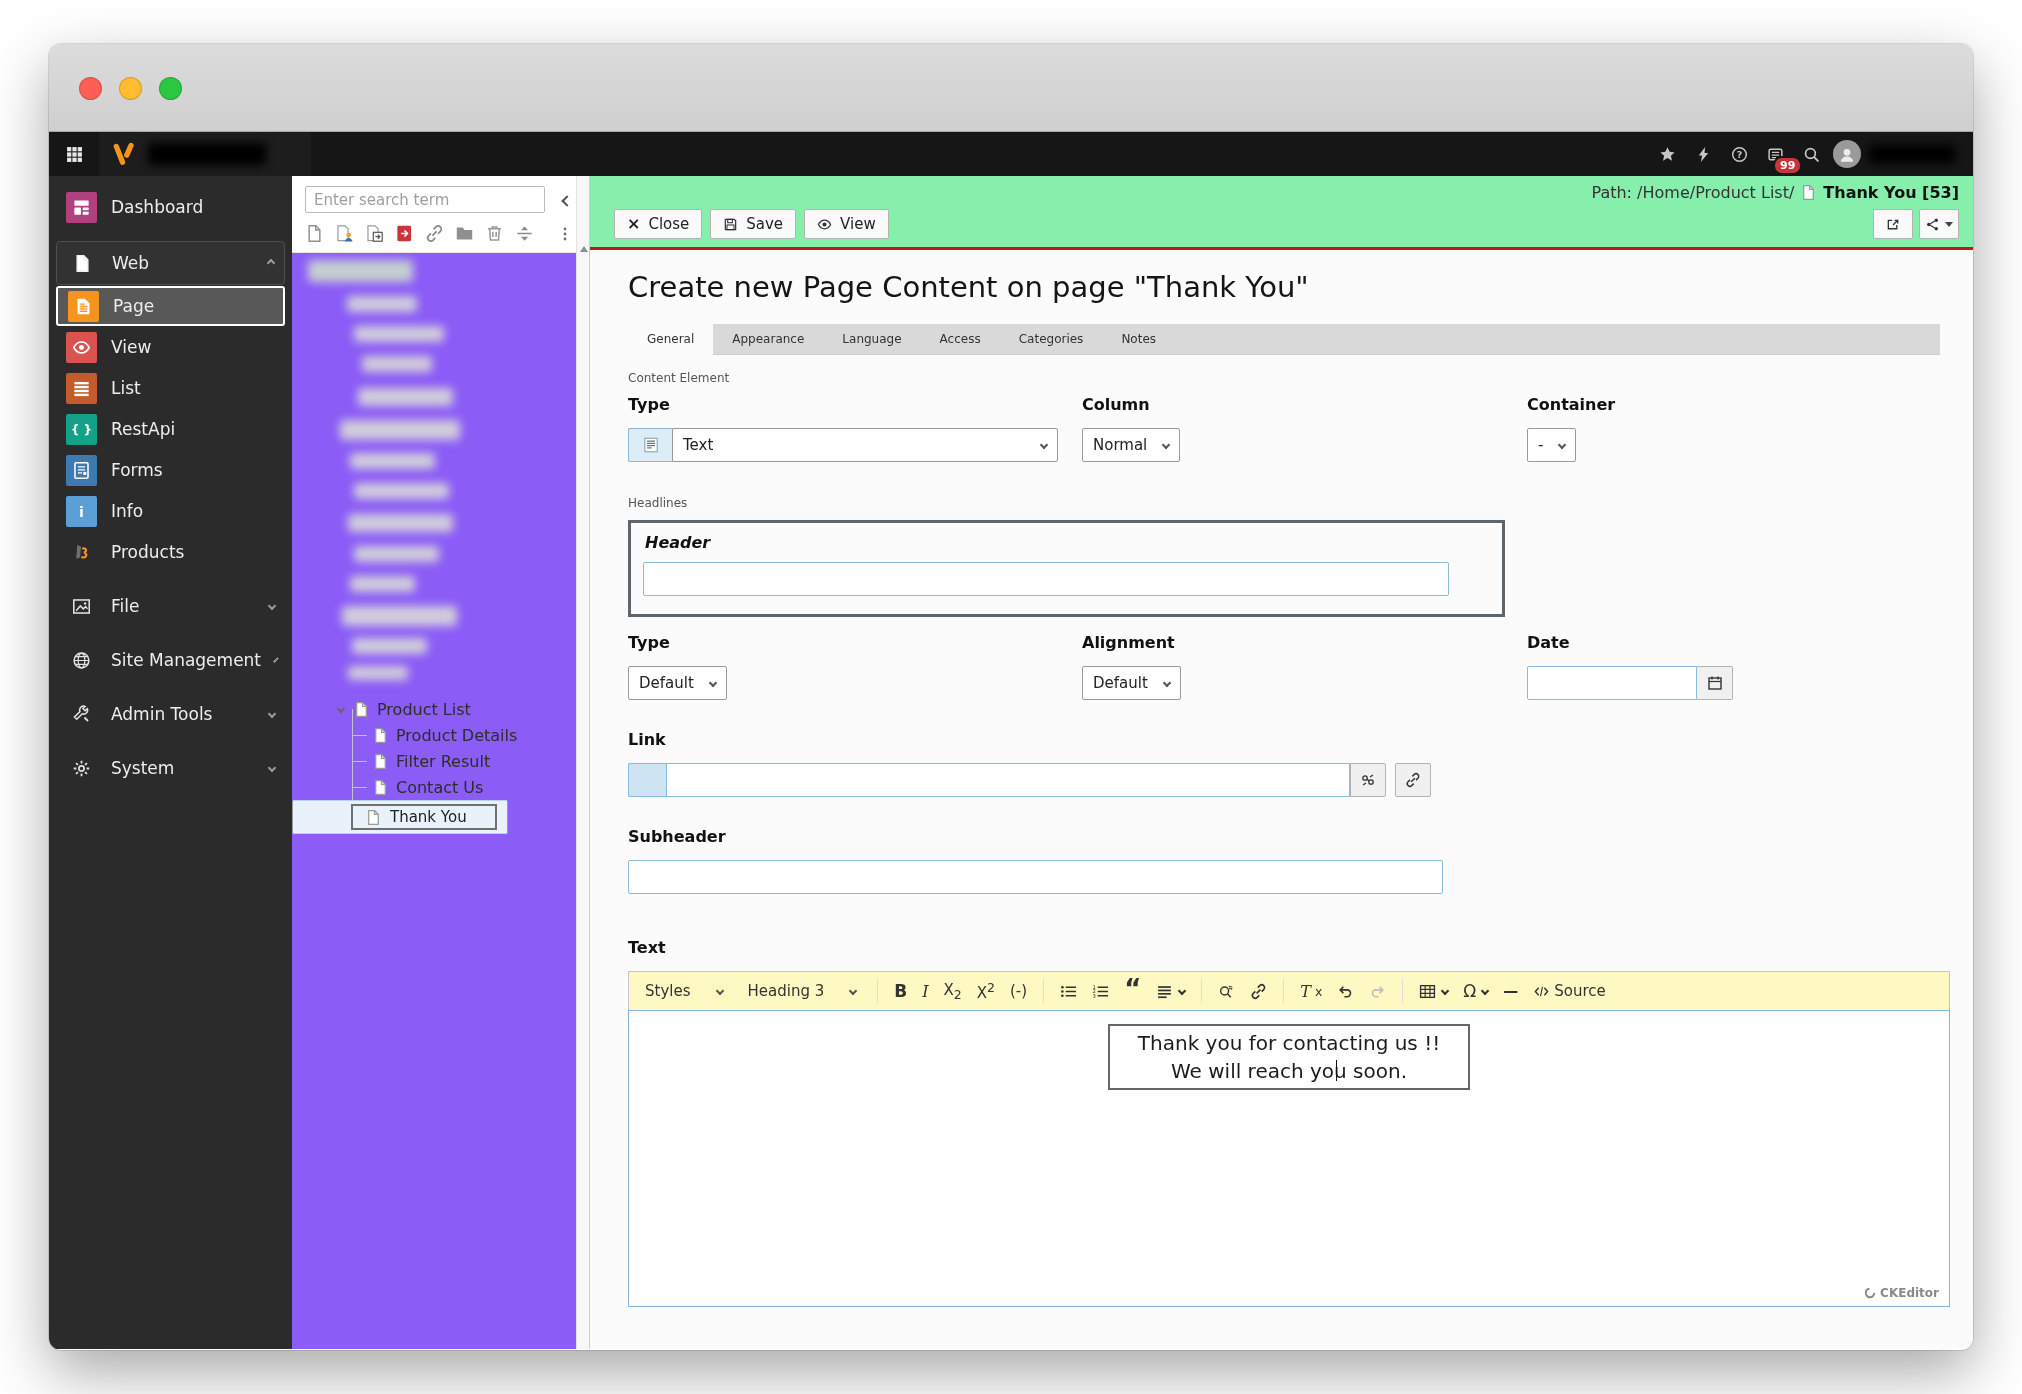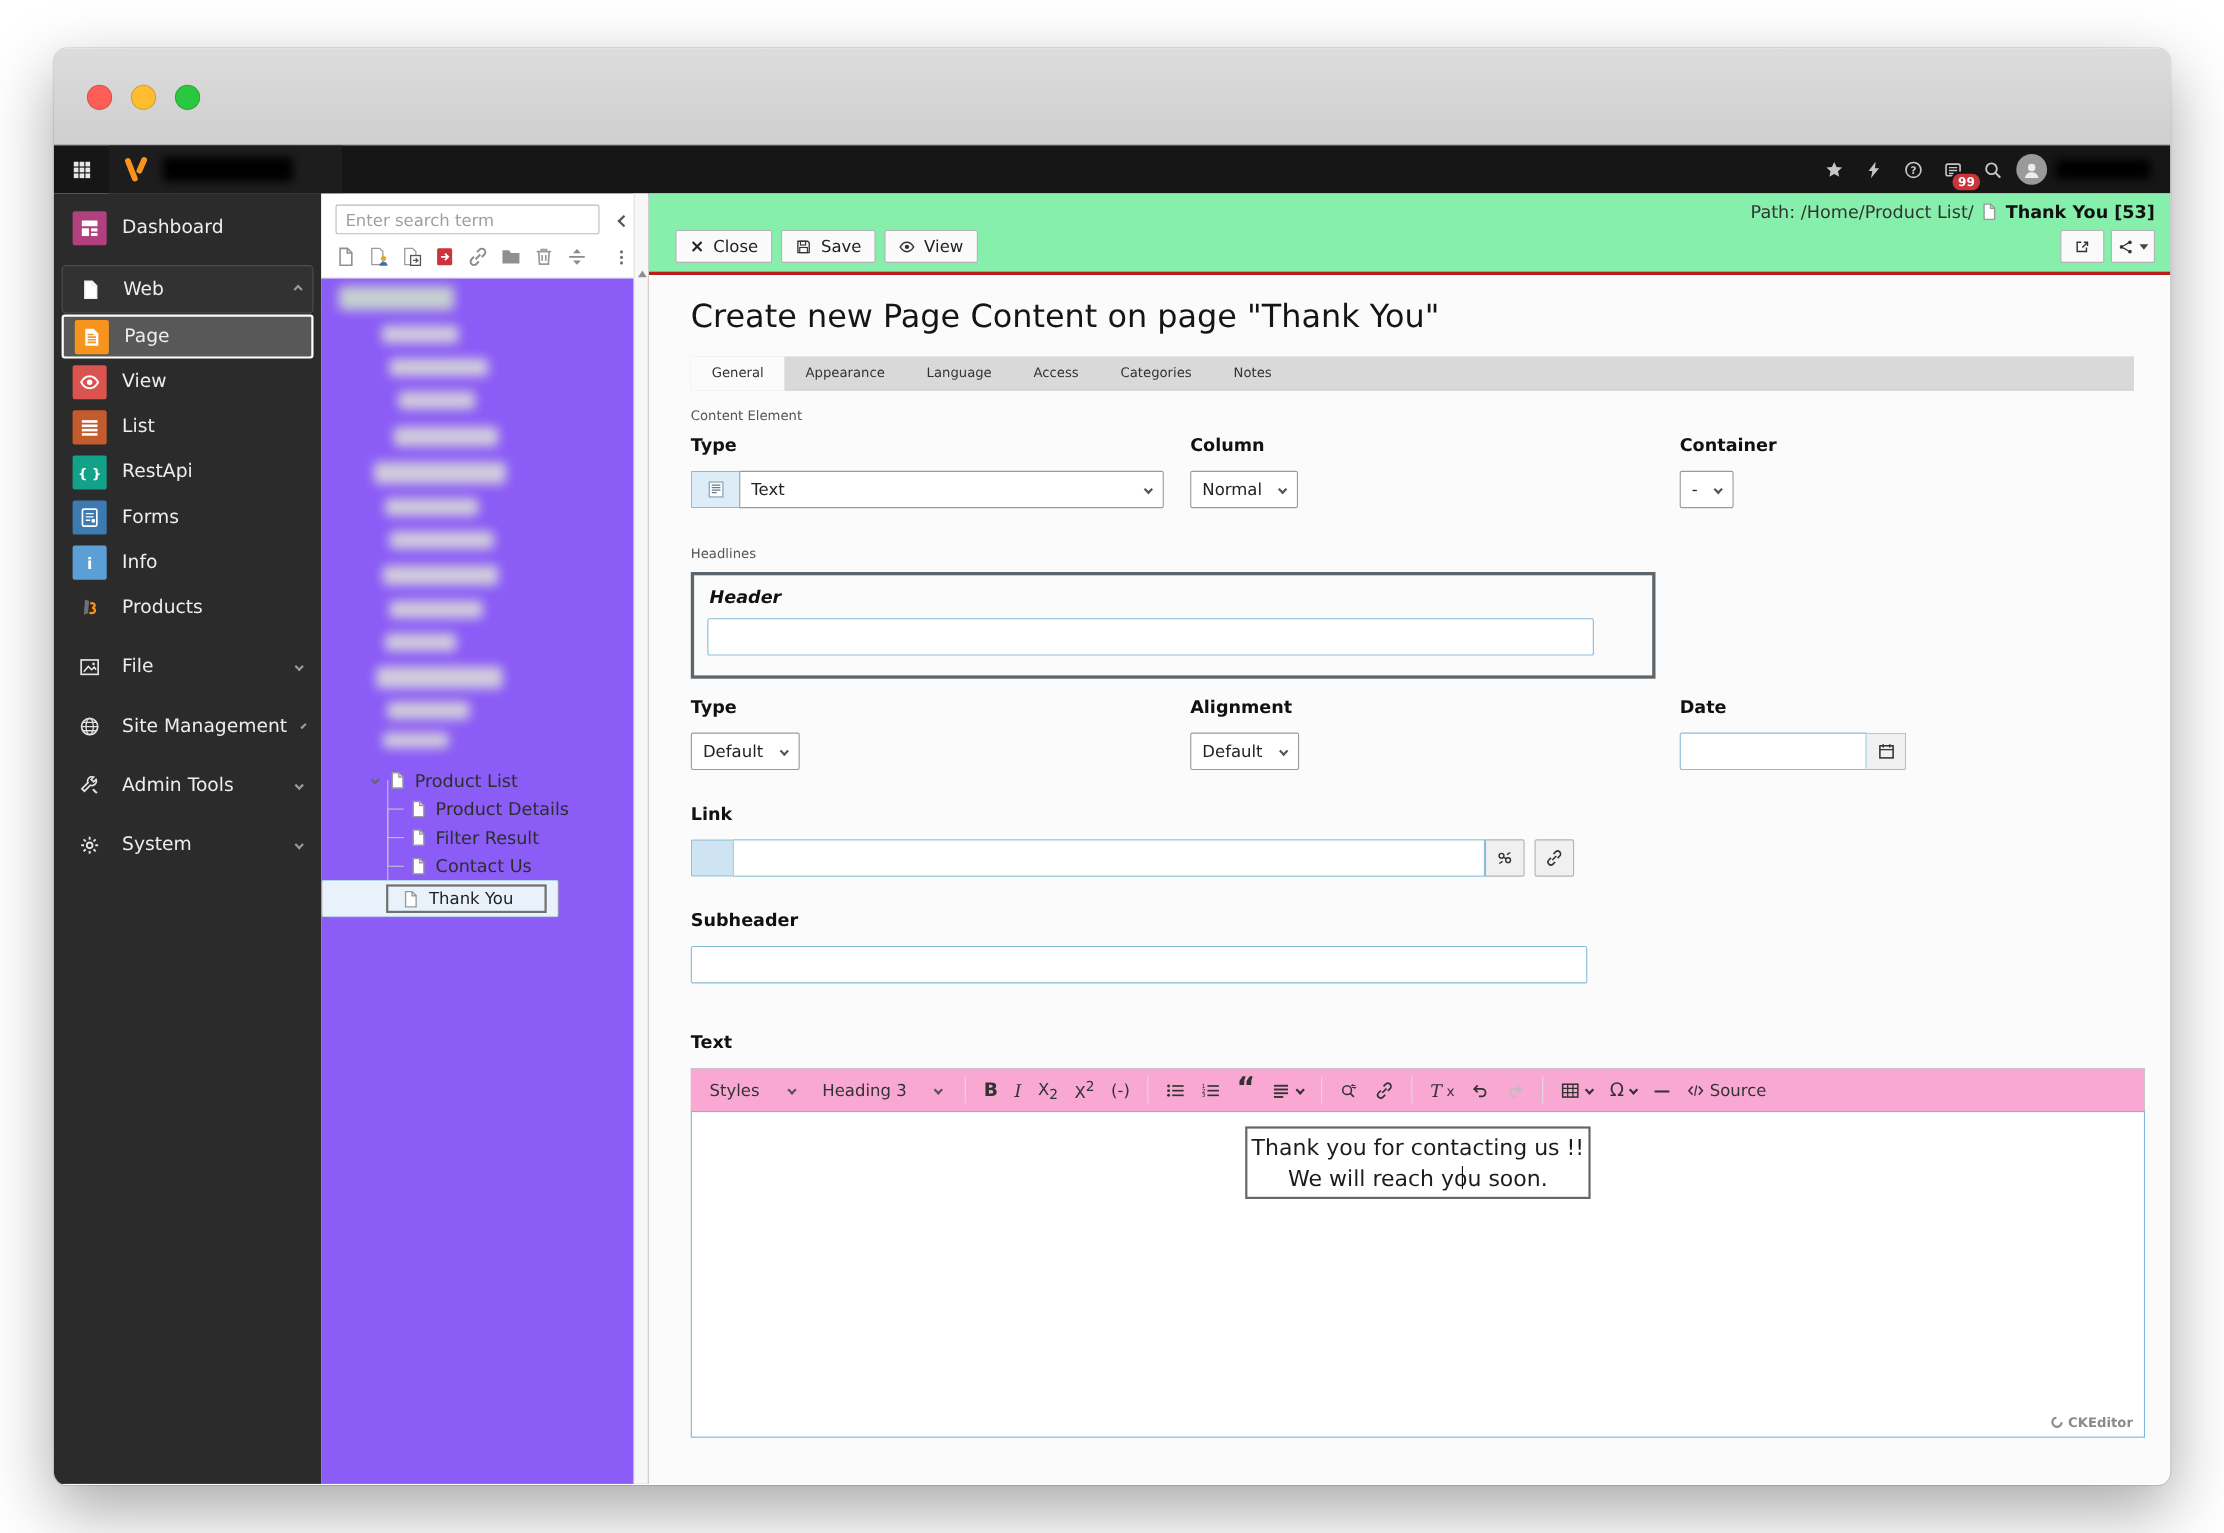--- a/index.html
+++ b/index.html
@@ -127,36 +127,36 @@
   .date-wrap .icon-btn{border-left:none;border-radius:0 2px 2px 0;}
 
   .link-row{display:flex;align-items:stretch;}
   .link-prefix{width:38px;height:34px;background:#cfe4f2;border:1px solid #87bdda;border-right:none;border-radius:2px 0 0 2px;}
   .link-row .inp{width:684px;border-radius:0;}
   .link-row .attached{height:34px;border-radius:0 2px 2px 0;}
   .link-row .standalone{height:34px;border:1px solid #b3b3b3;border-radius:2px;margin-left:9px;}
 
   
   .editor{width:1322px;margin-top:6px;}
-  .ed-toolbar{border:1px solid #c6c6c6;border-bottom:none;background:#f9a8d4;display:flex;align-items:center;
+  .ed-toolbar{border:1px solid #c6c6c6;border-bottom:none;background:#fef9c3;display:flex;align-items:center;
     padding:6px 10px;gap:13px;color:#333;}
   .ed-dd{display:inline-flex;align-items:center;gap:26px;font-size:15px;color:#333;padding:3px 6px;}
   .ed-dd .chev{color:#555;}
   .ed-sep{width:1px;height:24px;background:#ddd;margin:0 2px;flex:none;}
   .ed-btn{display:inline-flex;align-items:center;gap:4px;font-size:15px;color:#333;padding:2px 1px;}
   .ed-btn svg{width:17px;height:17px;}
   .ed-btn .serif{font-family:"DejaVu Serif","Liberation Serif",serif;font-style:italic;font-size:16px;}
   .ed-btn .bq{font-size:26px;line-height:10px;height:14px;font-weight:bold;}
   .ed-btn .om{font-size:17px;}
   .ed-btn .hrch{font-weight:bold;}
   .ed-btn.ed-redo{color:#bdbdbd;}
   .srclbl{font-size:15px;}
   .chev.dd{margin-left:2px;}
   .ed-content{position:relative;height:297px;border:1px solid #7fb5d6;background:#fff;}
-  .ed-textbox{position:relative;width:314px;margin:13px auto 0 auto;border:2px solid #666;text-align:center;
+  .ed-textbox{position:relative;width:362px;margin:13px auto 0 auto;border:2px solid #666;text-align:center;
     font-size:20px;line-height:28px;color:#1c1c1c;padding:3px 2px;}
   .edit-caret{position:absolute;left:63%;top:34px;width:1px;height:21px;background:#111;}
   .ck-badge{position:absolute;right:10px;bottom:6px;display:flex;align-items:center;gap:4px;
     color:#8a8a8a;font-size:12px;font-weight:bold;}
   .ck-badge svg{width:12px;height:12px;}
 
   
   .chev{display:inline-block;width:8px;height:8px;border-right:2px solid currentColor;border-bottom:2px solid currentColor;}
   .chev.s{width:6px;height:6px;}
   .chev.down{transform:rotate(45deg);}

